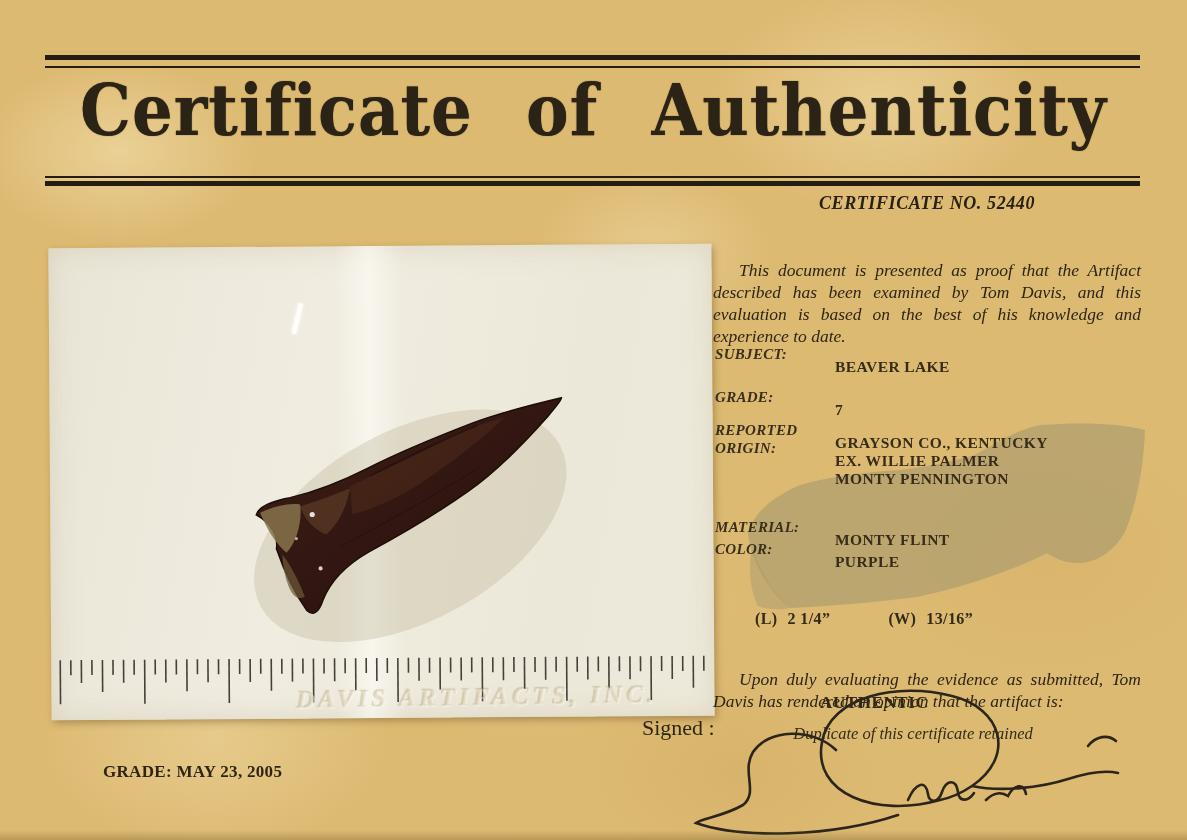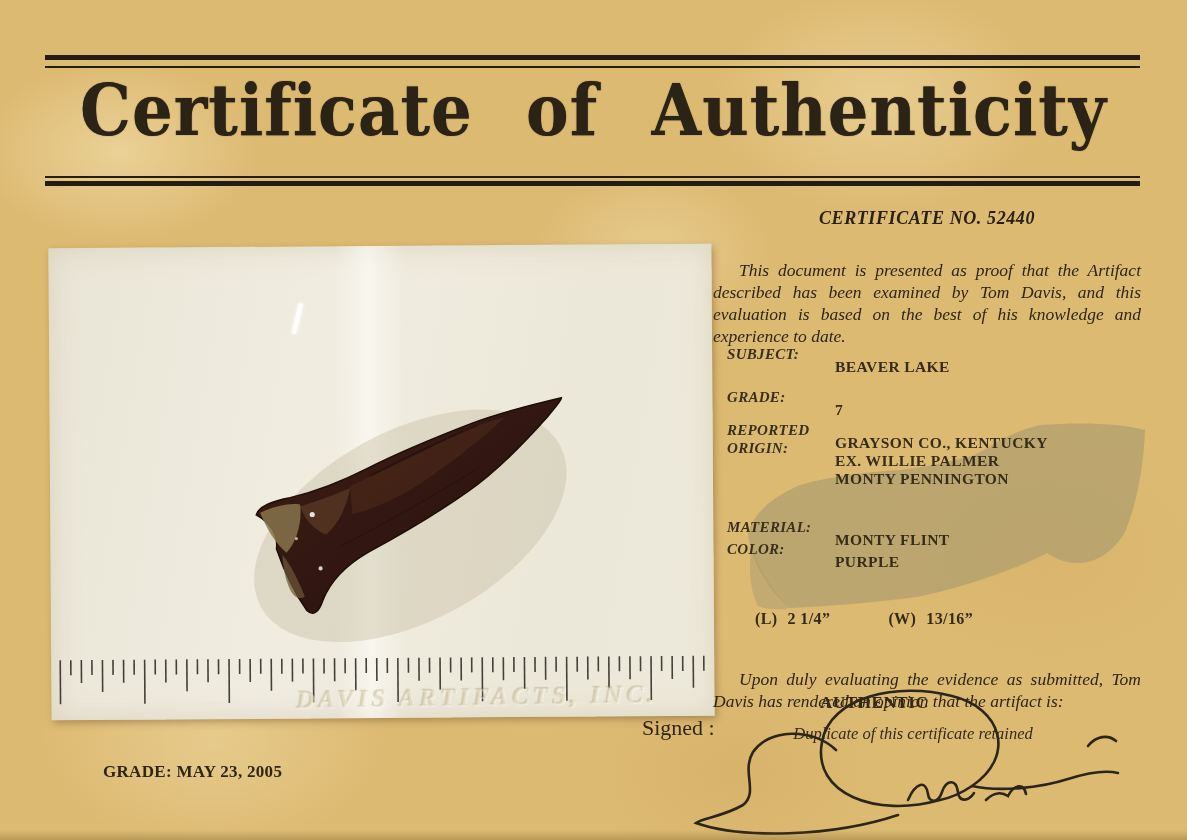--- a/index.html
+++ b/index.html
@@ -25,26 +25,26 @@
   .rule.thin{height:2px;}
   
   .title{
     position:absolute;left:0;top:68px;width:1187px;text-align:center;
     font-family:"DejaVu Serif",serif;font-weight:bold;font-size:64px;color:#2b2315;
     letter-spacing:1px;word-spacing:30px;transform:scaleY(1.12);transform-origin:top;
     text-shadow:0 0 1px rgba(40,30,15,.75);
   }
   
   .certno{position:absolute;left:713px;top:193px;width:428px;text-align:center;
-    font-weight:bold;font-style:italic;font-size:18px;color:#2a2114;letter-spacing:.6px;margin-top:15px;}
+    font-weight:bold;font-style:italic;font-size:18px;color:#2a2114;letter-spacing:.6px;}
   .para{position:absolute;left:713px;width:428px;font-style:italic;font-size:17.5px;
     line-height:22px;color:#2e2515;text-align:justify;margin-top:36px;}
   .para .indent{display:inline-block;width:26px;}
   .frow{position:absolute;left:715px;width:430px;}
-  .flabel{position:absolute;left:12px;top:0;font-weight:bold;font-style:italic;font-size:15px;
+  .flabel{position:absolute;left:0;top:0;font-weight:bold;font-style:italic;font-size:15px;
     color:#3a2f1c;line-height:18px;letter-spacing:.3px;}
   .fvalues{position:absolute;left:120px;top:13px;font-weight:bold;font-size:15.5px;
     color:#372c19;line-height:18px;letter-spacing:.4px;}
   .meas{position:absolute;left:755px;top:610px;font-weight:bold;font-size:16px;color:#332a18;}
   .meas span{letter-spacing:.4px;}
   .meas .gap{display:inline-block;width:58px;}
   .meas .gap2{display:inline-block;width:10px;}
   .verdict{position:absolute;left:820px;top:693px;font-weight:bold;font-size:17px;
     letter-spacing:.6px;color:#33291a;}
   .dupnote{position:absolute;left:713px;top:724px;width:400px;text-align:center;

